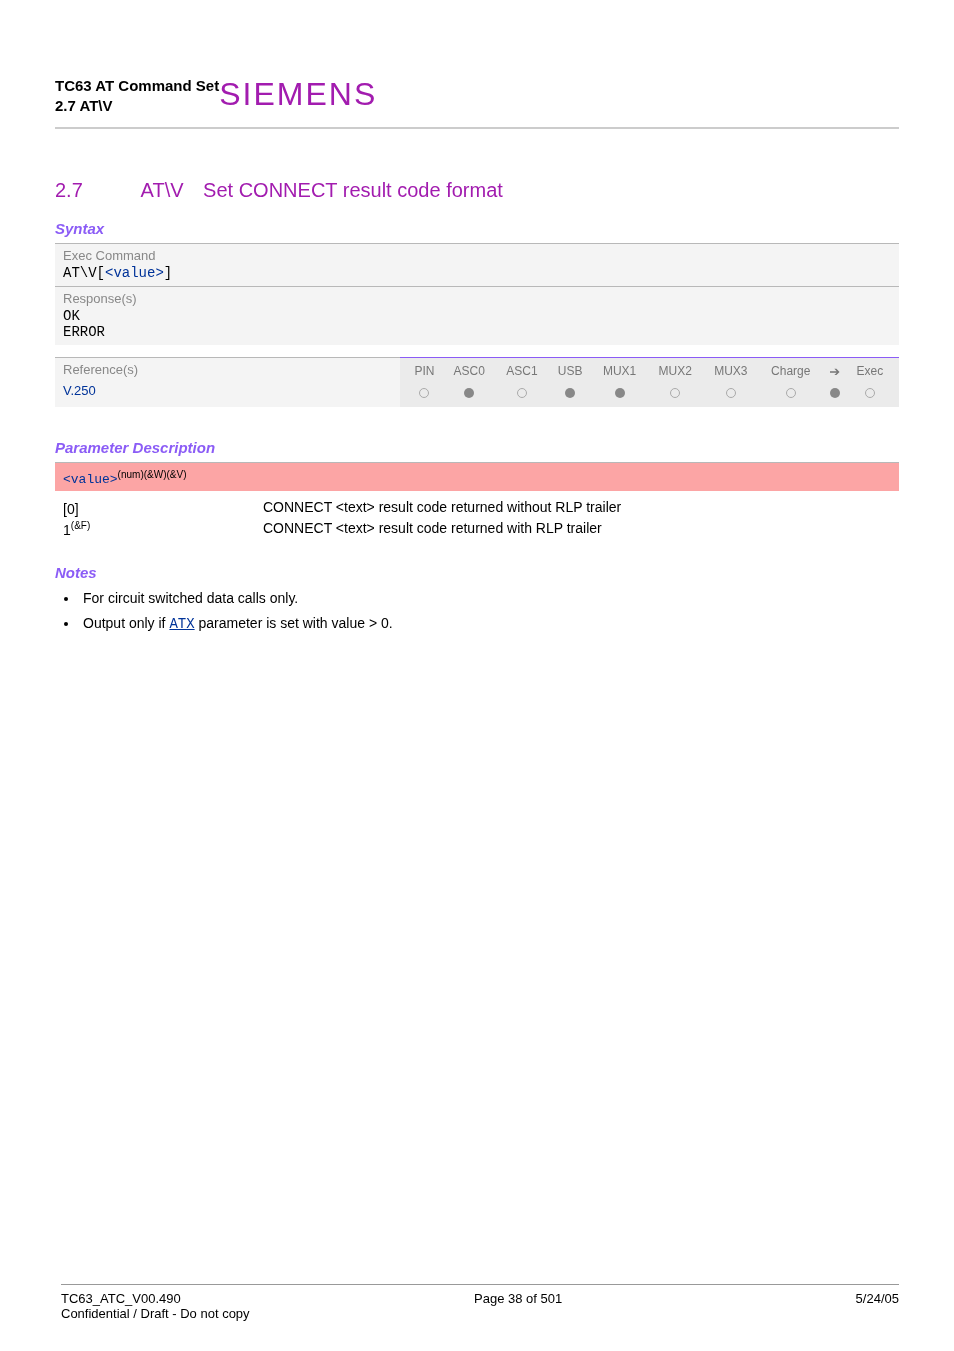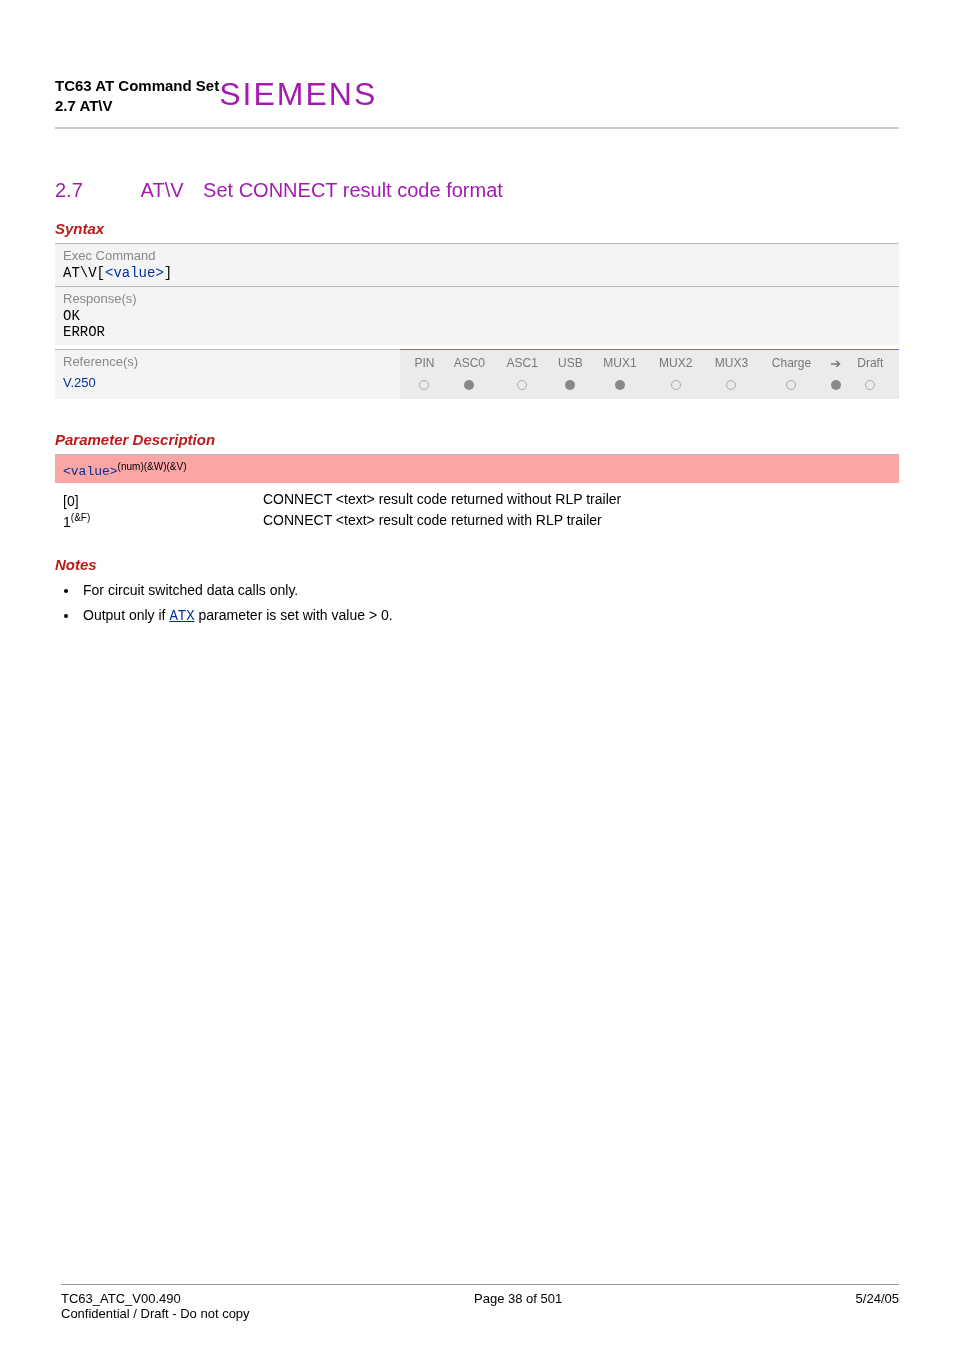--- a/index.html
+++ b/index.html
@@ -43,38 +43,38 @@
     font-weight: normal;
     color: #a21caf;
     margin-top: 50px;
     margin-bottom: 18px;
   }
   .section-title .num { display:inline-block; width: 80px; }
   .section-title .cmd { display:inline-block; margin-right: 14px; }
   .sub-heading {
     font-style: italic;
     font-weight: bold;
-    color: #b91c1c;
+    color: #8b5cf6;
     font-size: 15px;
     margin-top: 18px;
     margin-bottom: 6px;
   }
   .syntax-box {
     border-top: 1px solid #b8b8b8;
     background: #f4f4f4;
     padding: 4px 8px 1px 8px;
     font-size: 13px;
     color: #888;
   }
   .syntax-line1 { border-top: 1px solid #b8b8b8; }
   .mono { font-family: "Courier New", monospace; font-size: 14px; color: #000; padding: 2px 0 4px 0;}
   .mono .blue-link { color: #003399; }
   .param-ref-row {
     display: flex;
-    margin-top: 4px;
+    margin-top: 12px;
     font-size: 13px;
   }
   .param-ref-left {
     flex: 0 0 345px;
     background: #f4f4f4;
     border-top: 1px solid #b8b8b8;
     padding: 4px 8px;
     color: #888;
   }
   .param-ref-left .link { color: #003399; font-family: Arial; display:block; margin-top:6px; }
@@ -171,21 +171,21 @@
             <tr>
           <th>PIN</th>
           <th>ASC0</th>
           <th>ASC1</th>
           <th>USB</th>
           <th>MUX1</th>
           <th>MUX2</th>
           <th>MUX3</th>
           <th>Charge</th>
           <th><span class="arrow-icon">➔</span></th>
-          <th>Draft</th>
+          <th>Exec</th>
         </tr>
         <tr id="pin-value-row">
               <td><span class="dot-open"></span></td>
               <td><span class="dot-filled"></span></td>
               <td><span class="dot-open"></span></td>
               <td><span class="dot-filled"></span></td>
               <td><span class="dot-filled"></span></td>
               <td><span class="dot-open"></span></td>
               <td><span class="dot-open"></span></td>
               <td><span class="dot-open"></span></td>

